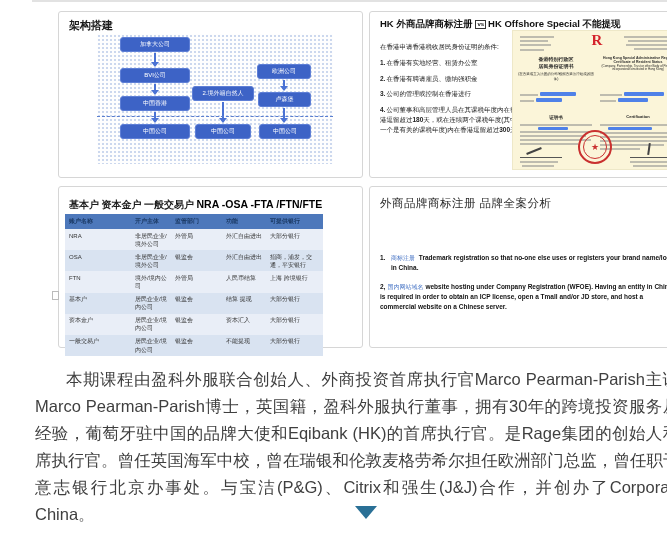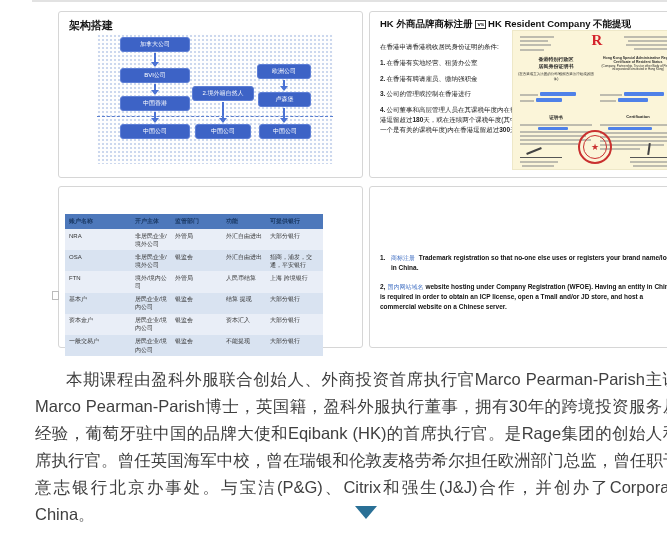--- a/index.html
+++ b/index.html
@@ -135,21 +135,21 @@
     <div class="varrow" style="left:221px;top:96px;height:15px;">
         <div class="vline"></div>
         <div class="vhead"></div>
       </div>
     <div class="dashline"></div>
   </div>
 
   <div class="panel" id="panel-hk">
     <div class="hk-title">
       <span class="lat">HK</span>
-      <span class="cjk">外商品牌商标注册</span><span class="vsbox">vs</span><span class="lat">HK Resident Company</span>
+      <span class="cjk">外商品牌商标注册</span><span class="vsbox">vs</span><span class="lat">HK Offshore Special</span>
       <span class="cjk">不能提现</span>
     </div>
 
     <div class="hk-notes">
       <p>在香港申请香港税收居民身份证明的条件:</p>
       <p><b class="no">1.</b><span>在香港有实地经营、租赁办公室</span></p>
       <p><b class="no">2.</b><span>在香港有聘请雇员、缴纳强积金</span></p>
       <p><b class="no">3.</b><span>公司的管理或控制在香港进行</span></p>
       <p><b class="no">4.</b><span>公司董事和高层管理人员在其课税年度内在香港逗留超过</span><b>180</b><span>天，或在连续两个课税年度(其中一个是有关的课税年度)内在香港逗留超过</span><b>300</b><span>天</span></p>
     </div>
@@ -219,20 +219,23 @@
       <div class="bar" style="left:8px;top:131px;width:38px;"></div>
       <div class="bar" style="left:10px;top:135px;width:32px;"></div>
       <div class="sigmark" style="left:136px;top:113px;width:2px;height:12px;transform:rotate(8deg);"></div>
       <div class="sigline" style="left:118px;top:127px;width:42px;"></div>
       <div class="bar" style="left:118px;top:131px;width:40px;"></div>
       <div class="bar" style="left:121px;top:135px;width:34px;"></div>
     </div>
   </div>
 
   <div class="panel" id="panel-acct">
+    <div class="acct-title">
+      <span class="cjk">基本户 资本金户 一般交易户 </span><span class="lat">NRA -OSA -FTA /FTN/FTE</span>
+    </div>
     <table class="acct">
       <colgroup>
           <col style="width:66px">
           <col style="width:40px">
           <col style="width:51px">
           <col style="width:44px">
           <col style="width:57px">
         </colgroup>
       <thead>
         <tr>
@@ -285,20 +288,21 @@
             <td>银监会</td>
             <td>不能提现</td>
             <td>大部分银行</td>
         </tr>
       </tbody>
     </table>
     <div class="stray-square"></div>
   </div>
 
   <div class="panel" id="panel-brand">
+    <div class="brand-title">外商品牌商标注册 品牌全案分析</div>
     <div class="brand-body">
       <div class="brand-item1">
         <span class="no">1.</span>
         <span class="cnlab">商标注册</span>
         <span class="enbold">Trademark registration so that no-one else uses or registers your brand name/logo in China.</span>
       </div>
       <div class="brand-item2">
         <span class="no">2,</span><span class="cnlab">国内网站域名</span><span class="enbold">website hosting under Company Registration (WFOE). Having an entity in China is  required in order to obtain an ICP  license, open a Tmall and/or JD store, and host a commercial website on a Chinese server.</span>
       </div>
     </div>

